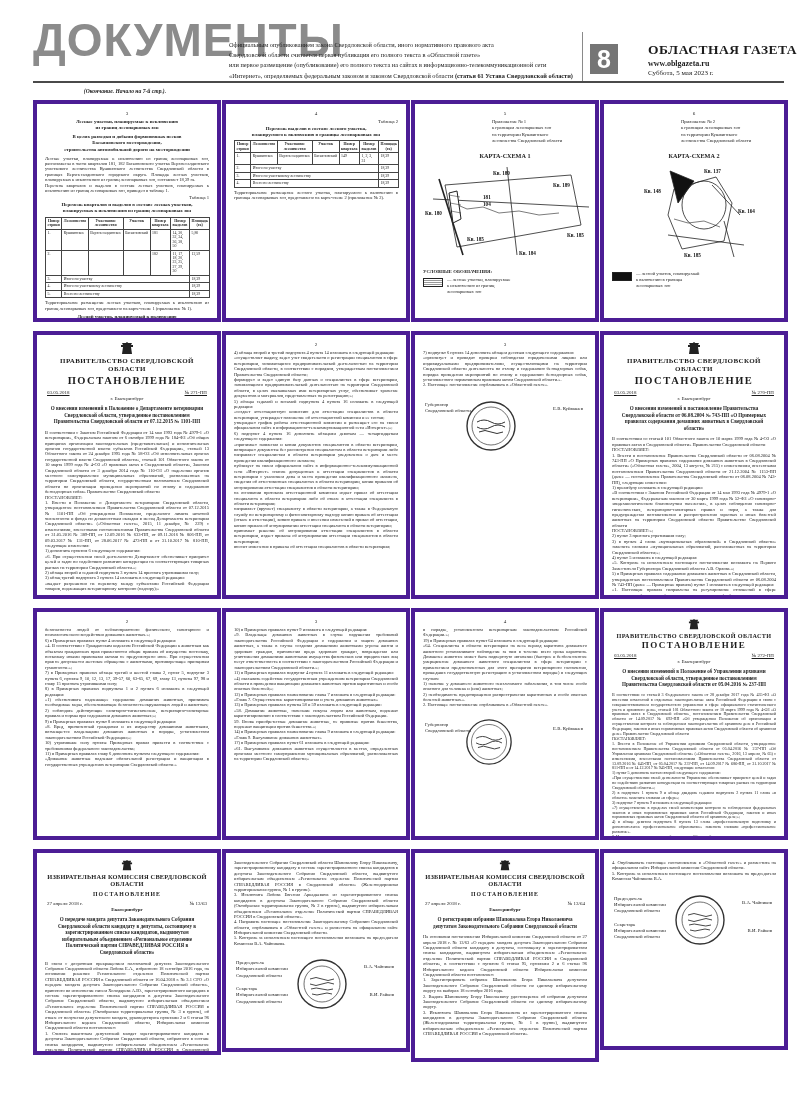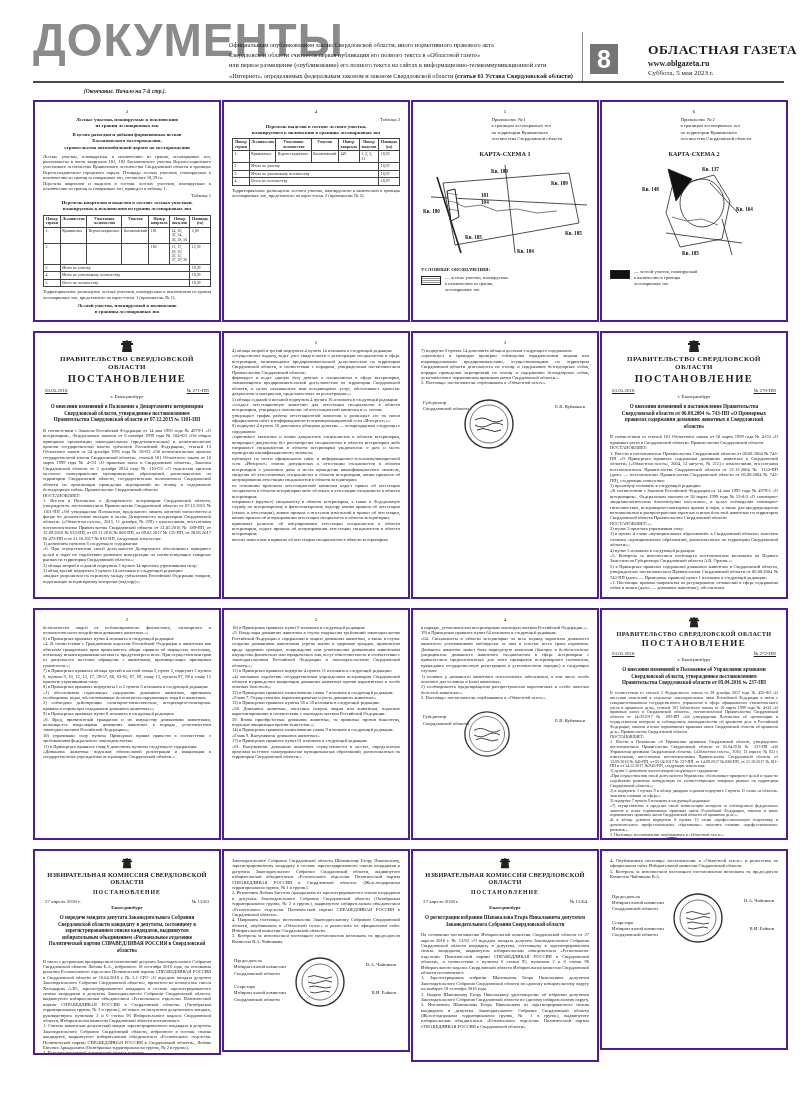--- a/index.html
+++ b/index.html
@@ -14,21 +14,21 @@
   .head-vline{position:absolute;left:582px;top:32px;width:1px;height:49px;background:#8a8a8a;}
   .pageno-box{position:absolute;left:590px;top:44px;width:28px;height:30px;background:#757575;
         color:#fff;font-family:"Liberation Sans",sans-serif;font-size:25px;font-weight:bold;
         display:flex;align-items:center;justify-content:center;}
   .paper-name{position:absolute;left:648px;top:42px;font-size:13.5px;font-weight:bold;letter-spacing:.5px;}
   .paper-site{position:absolute;left:648px;top:59px;font-size:8px;font-weight:bold;}
   .paper-date{position:absolute;left:648px;top:69px;font-size:7px;}
   .cont-note{position:absolute;left:33px;top:88px;width:184px;text-align:center;
         font-size:5.6px;font-weight:bold;font-style:italic;}
   
-  .box{position:absolute;width:188px;background:#fff;border:2px solid #4c1d95;
+  .box{position:absolute;width:188px;background:#fff;border:4px solid #4c1d95;
        padding:7px 8px;box-sizing:border-box;overflow:hidden;}
   .pagenum{text-align:center;font-size:5px;margin-bottom:3px;}
   .h-bold{font-weight:bold;text-align:center;font-size:4.9px;line-height:1.25;white-space:pre-line;margin:3px 0;}
   .body{font-size:4.5px;line-height:1.2;text-align:justify;white-space:pre-line;}
   .tbl-label{text-align:right;font-size:4.7px;margin:2px 0;}
   table.doc{border-collapse:collapse;width:100%;margin:2px 0;}
   table.doc td,table.doc th{border:.5px solid #444;font-size:3.9px;padding:1px 1.5px;
        vertical-align:top;line-height:1.15;font-weight:normal;text-align:left;}
   table.doc th{text-align:center;font-weight:bold;}
   

